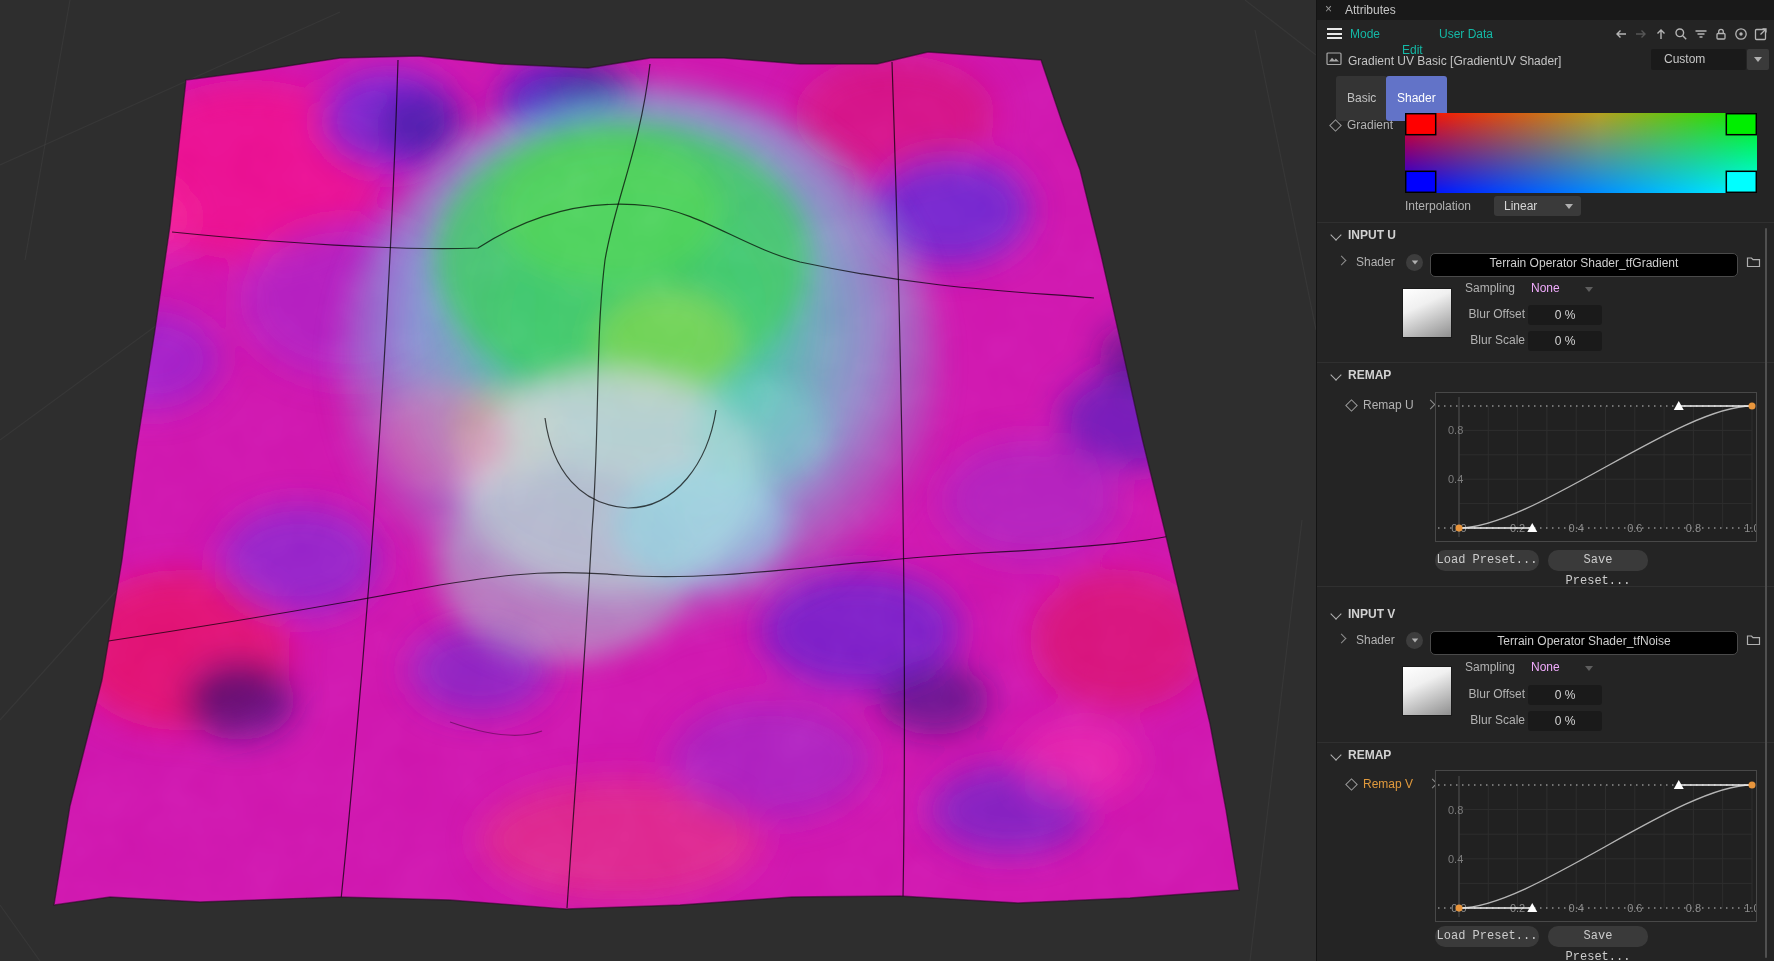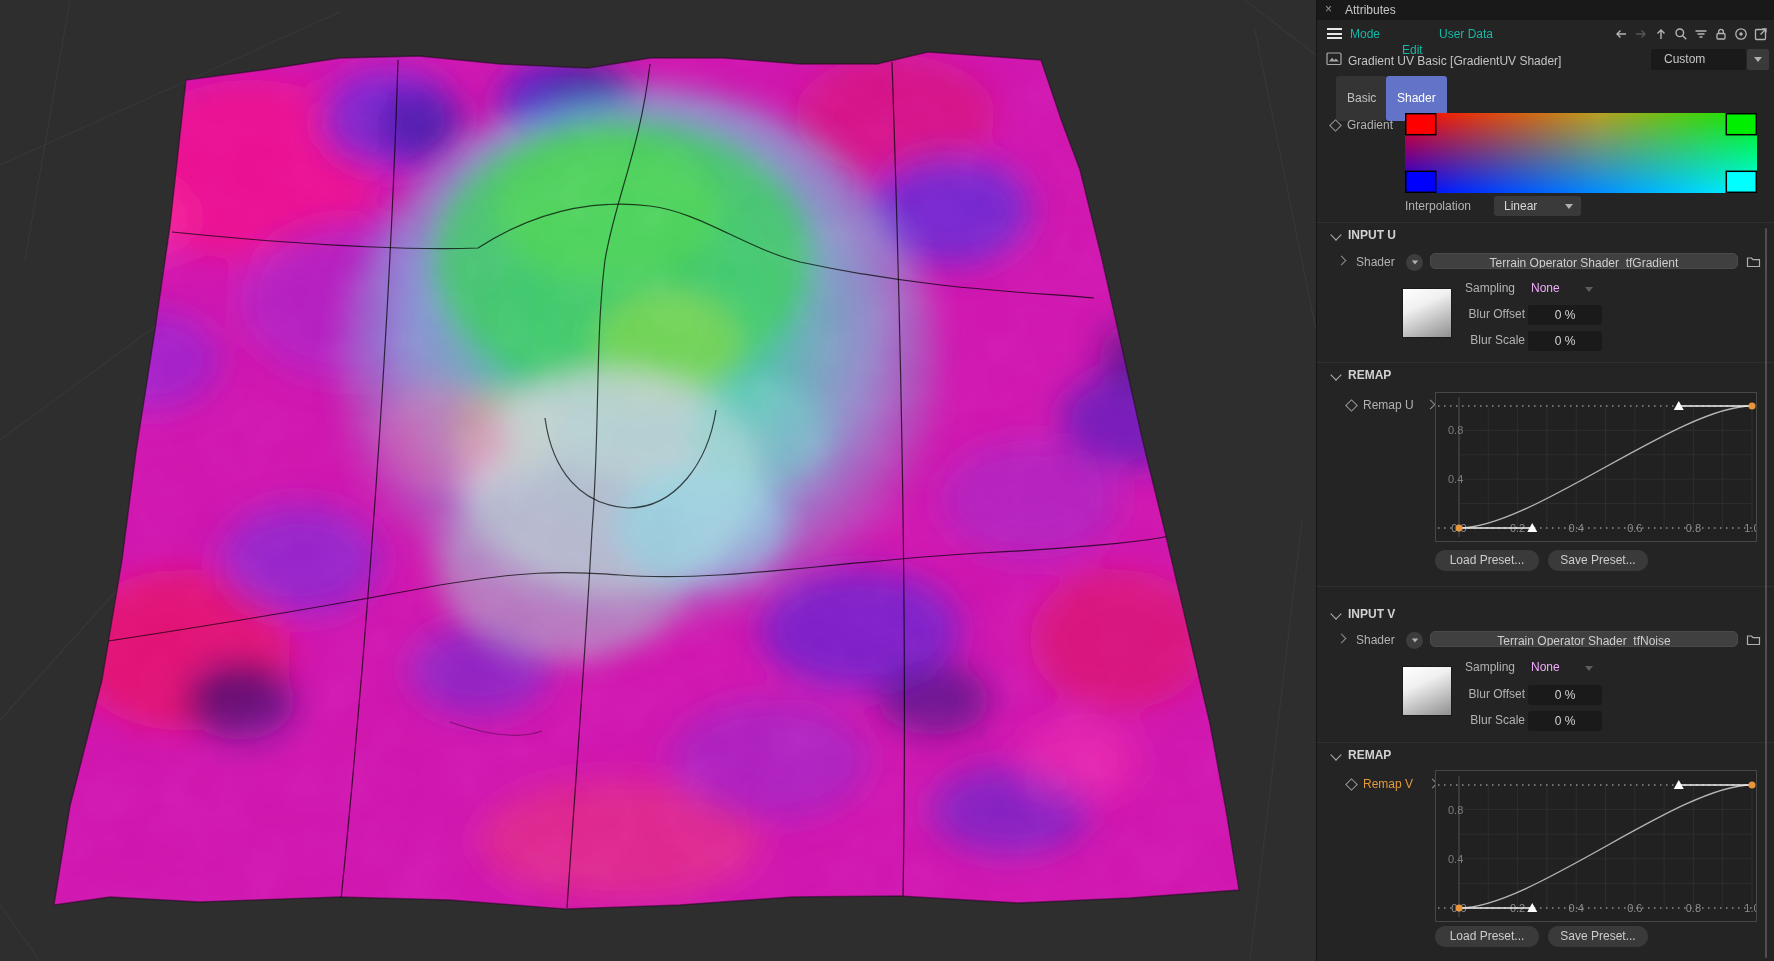--- a/index.html
+++ b/index.html
@@ -28,29 +28,29 @@
   .diamond{width:7px;height:7px;border:1px solid #9a9a9a;transform:rotate(45deg);}
   .label{color:#b2b2b2;}
   .dim{color:#f0abfc;}
   .seclabel{color:#d2d2d2;font-weight:bold;}
   .chev-down{width:7px;height:7px;border-left:1.6px solid #b0b0b0;border-bottom:1.6px solid #b0b0b0;transform:rotate(-45deg);display:inline-block;}
   .chev-right{width:6px;height:6px;border-top:1.6px solid #8e8e8e;border-right:1.6px solid #8e8e8e;transform:rotate(45deg);display:inline-block;}
   .tri-down{width:0;height:0;border-left:4px solid transparent;border-right:4px solid transparent;border-top:5px solid #b0b0b0;}
   .tri-down.dim{border-top-color:#5e5e5e;}
   .divider{left:0;width:458px;height:1px;background:#3a3a3a;opacity:.55;}
   .dropbox{background:#3a3a3a;border-radius:3px;height:20px;line-height:20px;color:#d6d6d6;}
-  .shaderbtn{width:308px;height:16px;background:#404040;border:1px solid #4a4a4a;border-radius:5px;color:#cecece;
+  .shaderbtn{width:308px;height:24px;background:#000000;border:1px solid #4a4a4a;border-radius:5px;color:#cecece;
              text-align:center;line-height:19px;box-sizing:border-box;white-space:nowrap;overflow:hidden;}
   .circlebtn{width:17px;height:17px;border-radius:50%;background:#3d3d3d;display:flex;align-items:center;justify-content:center;}
   .thumb{width:50px;height:50px;background:linear-gradient(155deg,#ffffff 0%,#f0f0f0 35%,#8f8f8f 100%);border:1px solid #1a1a1a;box-sizing:border-box;}
   .valuebox{width:74px;height:20px;background:#1a1a1a;border-radius:3px;color:#d4d4d4;text-align:center;line-height:20px;}
   .rlabel{text-align:right;}
   .curve-graph{background:#212121;border:1px solid #484848;display:block;}
   .curve-graph text{font-family:"Liberation Sans",sans-serif;}
-  .presetbtn{height:21px;background:#3a3a3a;border-radius:10px;color:#cccccc;text-align:center;line-height:21px;cursor:default;}
+  .presetbtn{height:21px;background:#3a3a3a;border-radius:10px;color:#cccccc;text-align:center;line-height:21px;cursor:default;font-family:Liberation Mono, monospace;}
   .orange{color:#e0993c;}
   .scrollbar{left:448px;top:228px;width:2px;height:730px;background:#505050;border-radius:1px;}
   svg.icon{display:block;}
 </style>
 </head>
 <body>
 
 <div class="abs" id="viewport">
   <svg width="1316" height="961" viewBox="0 0 1316 961">
     <defs>

